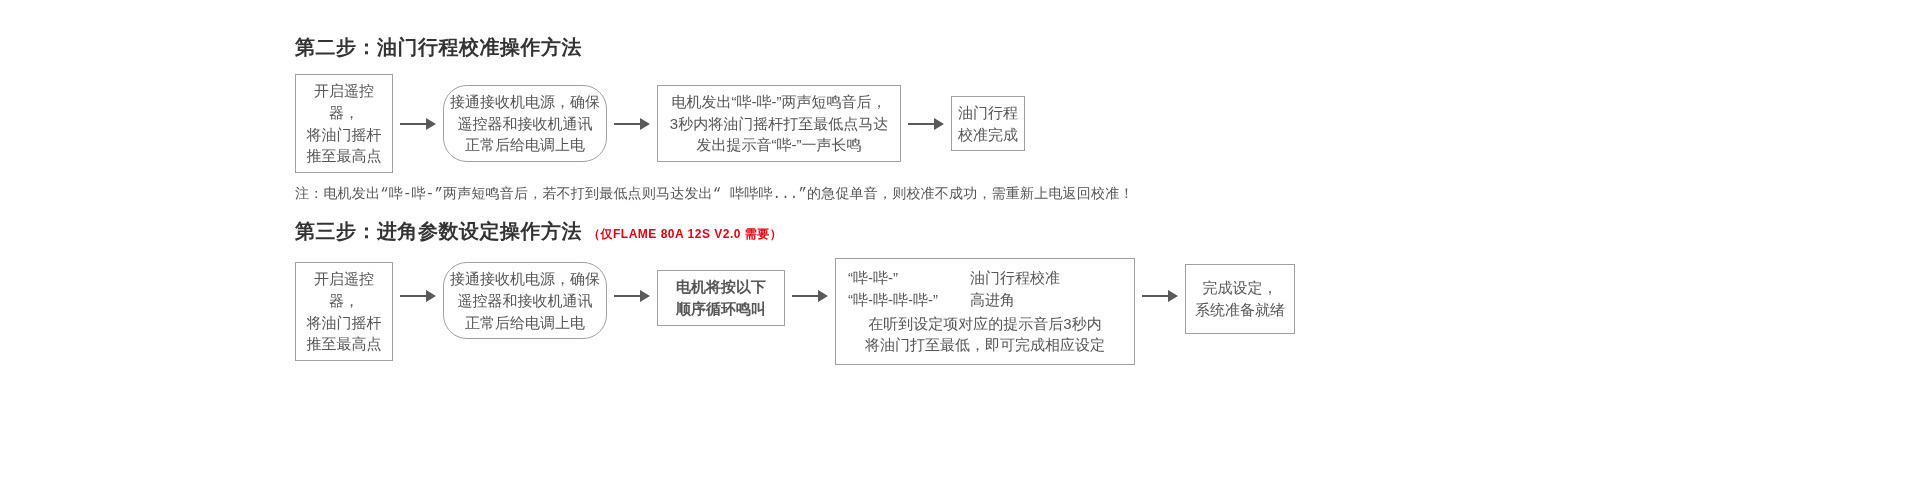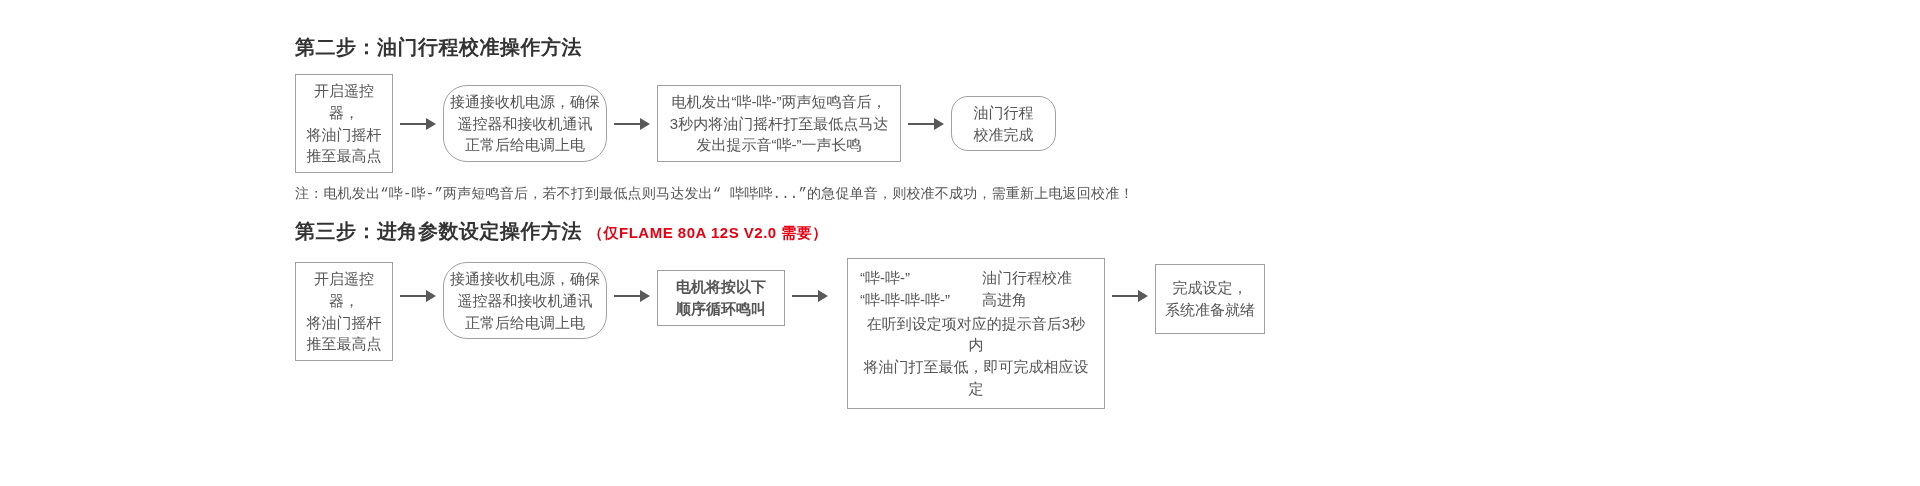--- a/index.html
+++ b/index.html
@@ -7,41 +7,41 @@
     width: 1920px; height: 486px;
     background: #ffffff;
     font-family: "Liberation Sans", "DejaVu Sans", sans-serif;
   }
   .stage { position: relative; width: 1920px; height: 486px; overflow: hidden; background:#fff; }
   .section { position: absolute; left: 295px; }
   #section-step2 { top: 34px; }
   #section-step3 { top: 218px; }
 
   .section-title { font-size: 20px; font-weight: bold; color: #333; letter-spacing: 0.5px; }
-  .title-note { font-size: 15px; color: #e60012; font-weight: bold; margin-left: 6px; }
+  .title-note { font-size: 12px; color: #e60012; font-weight: bold; margin-left: 6px; }
 
   .flow-row { display: flex; align-items: center; margin-top: 13px; }
   .flow-row.top-align { align-items: flex-start; }
 
   .box {
     border: 1px solid #a0a0a0;
     color: #555;
     font-size: 15px;
     line-height: 1.45;
     display: flex; align-items: center; justify-content: center;
     text-align: center;
     padding: 5px 4px;
     background: #fff;
   }
   .box .box-text { white-space: pre-line; display: block; }
 
   .w1 { width: 98px; }
   .w2 { width: 164px; border-radius: 24px; }
   .w3 { width: 244px; }
-  .w4 { width: 105px; border-radius: 17px; }
+  .w4 { width: 74px; }
   .w5 { width: 128px; font-weight: bold; }
   .wfinal { width: 110px; }
   .pad-lg { padding: 12px 4px; justify-content: center; }
 
   .mt4  { margin-top: 4px; }
   .mt6  { margin-top: 6px; }
   .mt12 { margin-top: 12px; }
 
   .arrow { display: flex; align-items: center; margin: 0 7px; flex: none; }
   .flow-row.top-align .arrow { margin-top: 32px; }
@@ -49,28 +49,27 @@
   .arrow .head {
     width: 0; height: 0;
     border-left: 10px solid #595959;
     border-top: 6px solid transparent;
     border-bottom: 6px solid transparent;
   }
 
   .note { margin-top: 12px; font-size: 14px; color: #555; letter-spacing: 0.2px; font-family: Liberation Mono, monospace; }
 
   .bigbox {
-    width: 258px;
+    width: 300px;
     border: 1px solid #a0a0a0;
     color: #555;
     font-size: 15px;
     line-height: 1.45;
     padding: 8px 12px;
     background: #fff;
-    margin-left: 12px;
   }
   .beep-row { display: flex; align-items: baseline; }
   .beep-pattern { width: 122px; flex: none; }
   .beep-note { text-align: center; white-space: pre-line; margin-top: 2px; }
 </style>
 </head>
 <body>
 
 <div class="stage">
 

